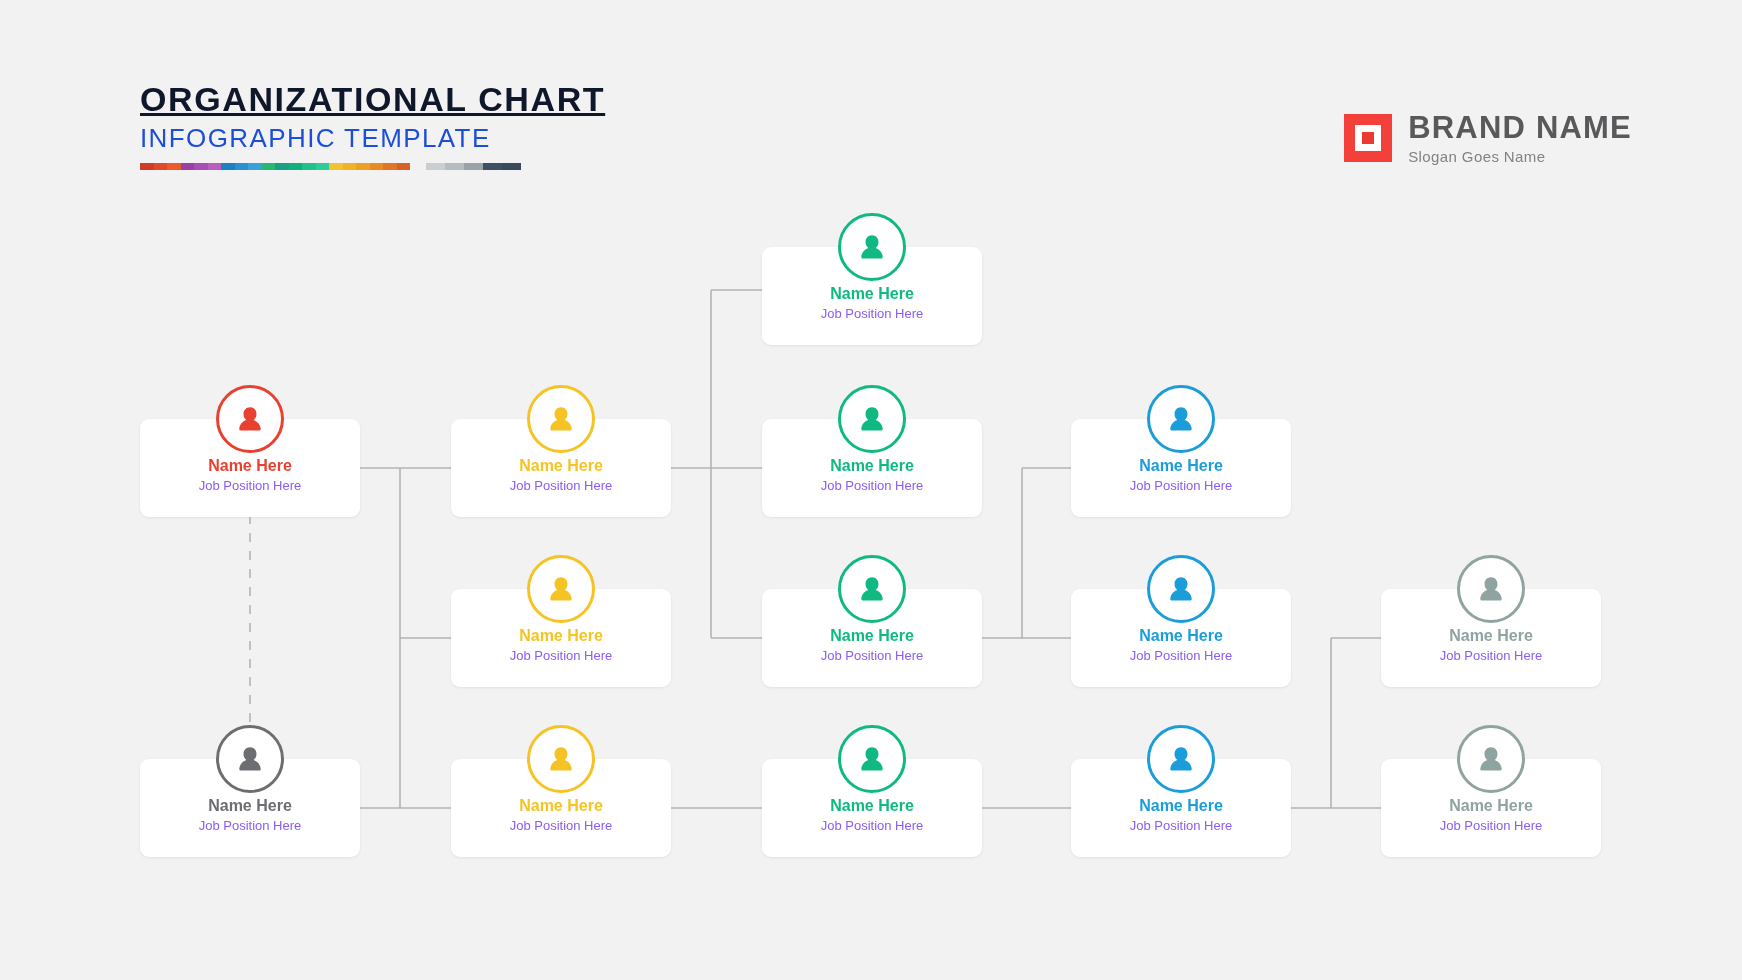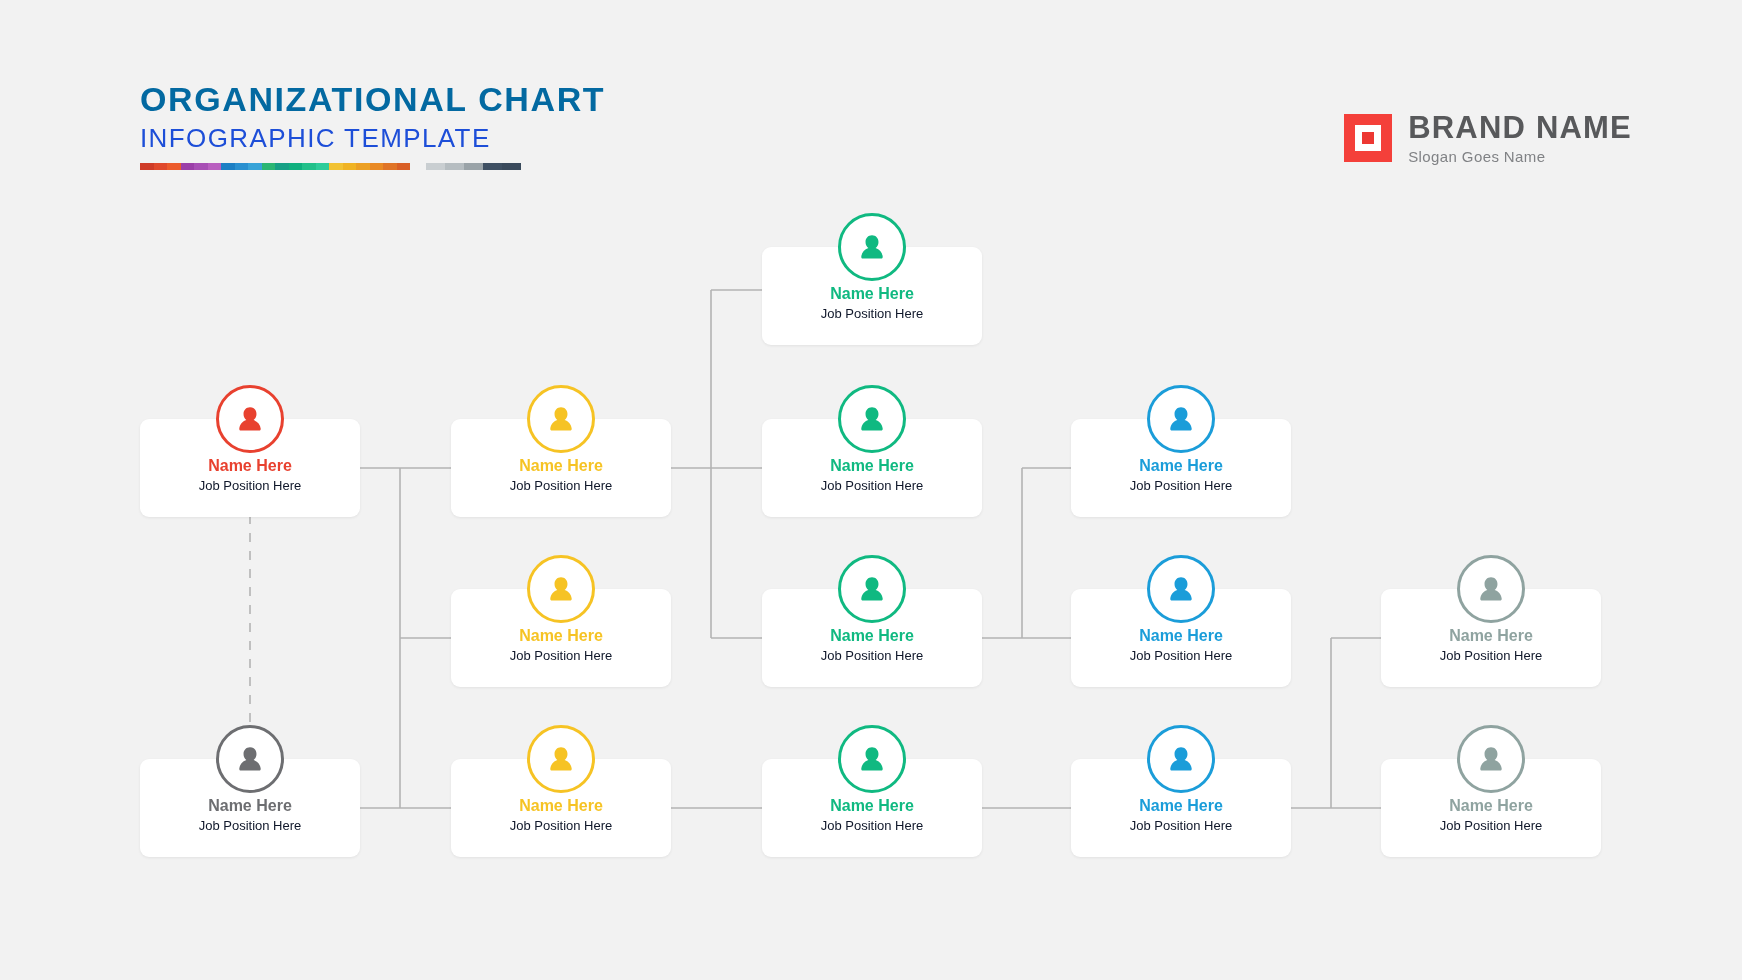--- a/index.html
+++ b/index.html
@@ -8,21 +8,21 @@
     width:1742px; height:980px;
     font-family:"Liberation Sans", sans-serif;
     position:relative; overflow:hidden;
   }
   #stage { position:absolute; inset:0; background:#f2f2f2; }
 
   
   .hdr { position:absolute; left:140px; top:80px; }
   .hdr-title {
     font-size:34px; font-weight:bold; letter-spacing:1.6px;
-    color:#0369a1; line-height:1.12; white-space:nowrap;
+    color:#0f172a; line-height:1.12; white-space:nowrap;text-decoration:underline;
   }
   .hdr-sub {
     font-size:26px; font-weight:400; letter-spacing:1.4px;
     color:#1d4ed8; line-height:1.25; margin-top:4px; white-space:nowrap;
   }
   .bars { position:absolute; left:140px; top:163px; display:flex; gap:16px; }
   .bar { height:7px; display:flex; }
   .bar span { display:block; height:7px; }
 
   
@@ -55,21 +55,21 @@
     width:68px; height:68px; border-radius:50%;
     background:#ffffff; border:3px solid #999;
     display:flex; align-items:center; justify-content:center; z-index:3;
   }
   .avatar svg { width:34px; height:34px; display:block; }
   .labels {
     position:absolute; left:0; top:70px; width:220px;
     text-align:center; z-index:4;
   }
   .nm { font-size:16px; font-weight:bold; line-height:1.35;text-align:center; }
-  .jb { font-size:13px; color:#0f172a; line-height:1.45; }
+  .jb { font-size:13px; color:#8b5cf6; line-height:1.45; }
 </style>
 </head>
 <body>
 
 <div id="stage">
 
   <div class="hdr">
     <div class="hdr-title">ORGANIZATIONAL CHART</div>
     <div class="hdr-sub">INFOGRAPHIC TEMPLATE</div>
   </div>

